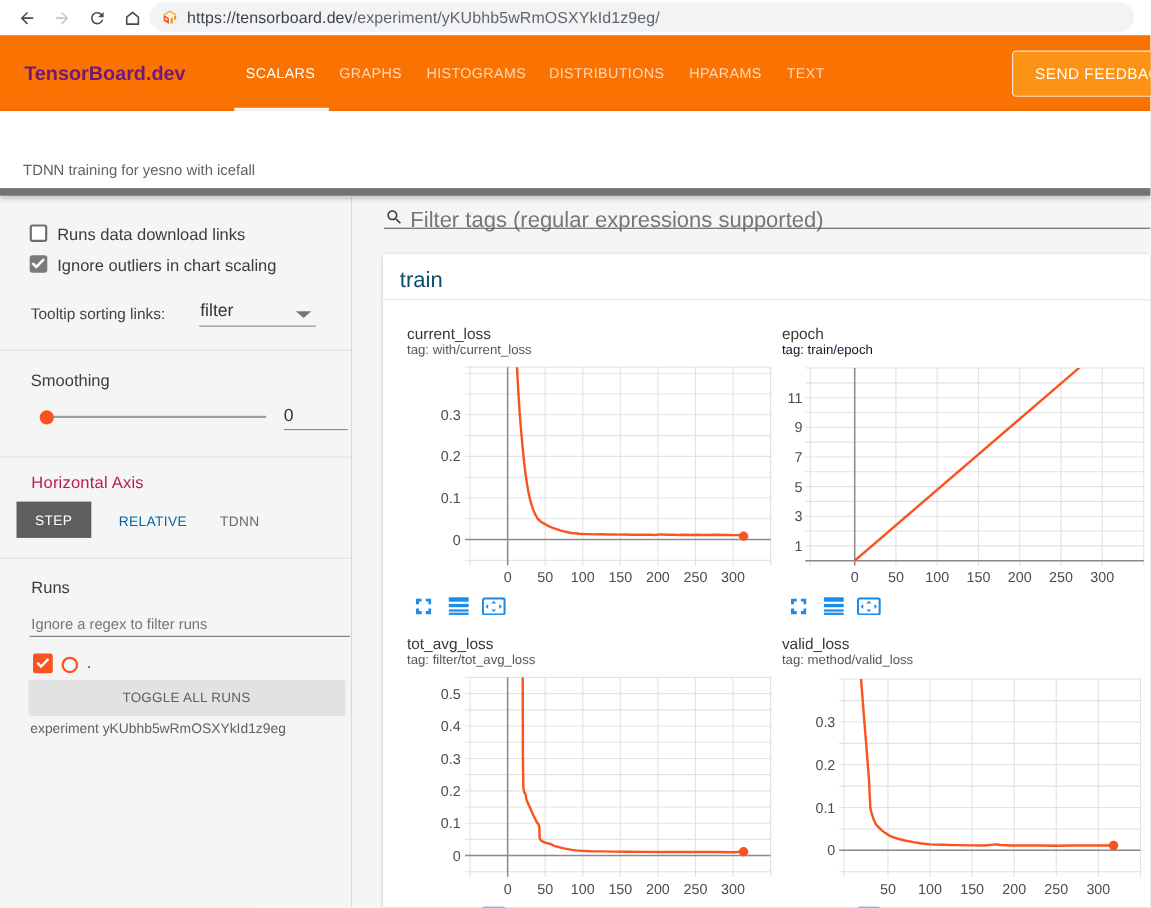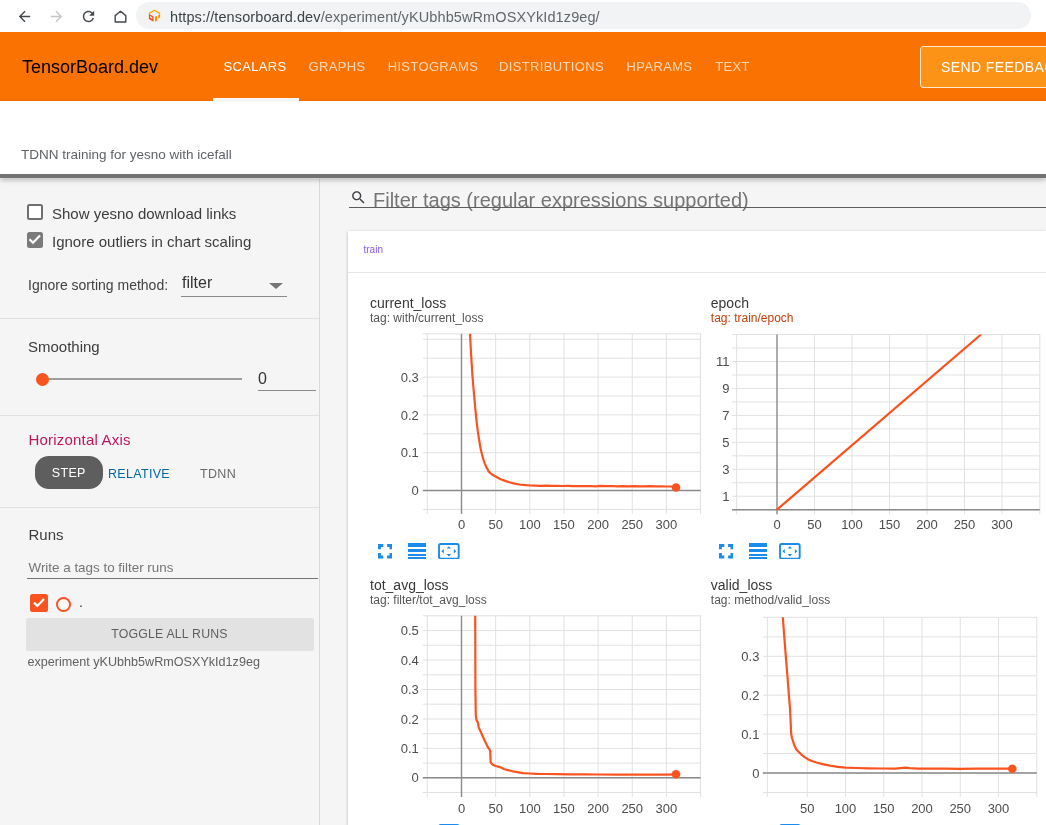--- a/index.html
+++ b/index.html
@@ -24,97 +24,97 @@
 <svg style="position:absolute;left:147px;top:8px" width="15" height="15" viewBox="0 0 24 24">
     <path fill="none" stroke="#f9ab00" stroke-width="2" d="M3 9 L12 3.5 L21 9"></path>
     <path fill="#f4511e" d="M3 9 L10.5 13.5 L10.5 22 L3 17.5 Z"></path>
     <path fill="#fff" d="M5 12.5 L8.5 14.6 L8.5 17.5 L5 15.4 Z" opacity="0.85"></path>
     <path fill="#fb8c00" d="M13 14 L16 12.4 L16 20.5 L13 22 Z"></path>
     <path fill="#fb8c00" d="M18 11.2 L21 9.6 L21 15 L18 16.6 Z"></path>
   </svg>
 <div class="abs" style="left:170px;top:8.5px;font-size:14.5px;color:#3e4247;letter-spacing:0.1px">https://tensorboard.dev<span style="color:#62666b">/experiment/yKUbhb5wRmOSXYkId1z9eg/</span></div>
 
 <div class="abs" style="left:0;top:32px;width:1046px;height:69px;background:#fa7302">
-  <div class="abs" style="left:22px;top:25px;font-size:18px;font-weight:normal;color:#000000;letter-spacing:0px">TensorBoard.dev</div>
+  <div class="abs" style="left:22px;top:25px;font-size:18px;font-weight:bold;color:#701a75;letter-spacing:0px">TensorBoard.dev</div>
   <div style="position:absolute;left:255px;top:27px;transform:translateX(-50%);font-size:13px;letter-spacing:0.35px;color:#ffffff">SCALARS</div>
     <div style="position:absolute;left:337px;top:27px;transform:translateX(-50%);font-size:13px;letter-spacing:0.35px;color:rgba(255,255,255,0.72)">GRAPHS</div>
     <div style="position:absolute;left:433px;top:27px;transform:translateX(-50%);font-size:13px;letter-spacing:0.35px;color:rgba(255,255,255,0.72)">HISTOGRAMS</div>
     <div style="position:absolute;left:551.5px;top:27px;transform:translateX(-50%);font-size:13px;letter-spacing:0.35px;color:rgba(255,255,255,0.72)">DISTRIBUTIONS</div>
     <div style="position:absolute;left:659.5px;top:27px;transform:translateX(-50%);font-size:13px;letter-spacing:0.35px;color:rgba(255,255,255,0.72)">HPARAMS</div>
     <div style="position:absolute;left:732.5px;top:27px;transform:translateX(-50%);font-size:13px;letter-spacing:0.35px;color:rgba(255,255,255,0.72)">TEXT</div>
     <div style="position:absolute;left:212.5px;top:65.5px;width:86px;height:3px;background:#fdfdfd"></div>
   <div class="abs" style="left:919.5px;top:13.5px;width:160px;height:42px;border:1.3px solid rgba(255,255,255,0.8);border-radius:4px;background:#fd9316"></div>
   <div class="abs" style="left:941px;top:27px;color:#fff;font-size:14px;letter-spacing:0.4px;white-space:nowrap">SEND FEEDBACK</div>
 </div>
 
-<div class="abs" style="left:0;top:101px;width:1046px;height:77px;background:#fff;border-bottom:4px solid #737373;box-shadow:0 2px 5px rgba(0,0,0,0.26);z-index:3">
+<div class="abs" style="left:0;top:101px;width:1046px;height:77px;background:#fff;border-bottom:7px solid #737373;box-shadow:0 2px 5px rgba(0,0,0,0.26);z-index:3">
   <div class="abs" style="left:21px;top:46px;font-size:13.5px;color:#5f6368">TDNN training for yesno with icefall</div>
 </div>
 
 <div class="abs" style="left:0;top:179px;width:1046px;height:646px;background:#f5f5f5"></div>
 <div class="abs" style="left:318.5px;top:179px;width:1px;height:646px;background:#d9d9d9;z-index:2"></div>
 
 <div class="abs" style="left:27px;top:204px;width:15.5px;height:15.5px;border:2px solid #6f6f6f;border-radius:2.5px;background:#fff"></div>
-<div class="abs" style="left:52px;top:204.5px;font-size:15px;color:#3c3c3c">Show yesno download links</div>
+<div class="abs" style="left:52px;top:204.5px;font-size:15px;color:#3c3c3c">Runs data download links</div>
 <div class="abs" style="left:27px;top:232px;width:15.5px;height:15.5px;border-radius:2.5px;background:#7a7a7a">
     <svg width="13" height="11" viewBox="0 0 13 11" style="position:absolute;left:1px;top:2px">
       <path fill="none" stroke="#fff" stroke-width="2.3" d="M1.5 5.2 L5 8.7 L12 1.5"></path>
     </svg>
   </div>
 <div class="abs" style="left:52px;top:232.5px;font-size:15px;color:#3c3c3c">Ignore outliers in chart scaling</div>
 
-<div class="abs" style="left:28px;top:276.5px;font-size:14px;color:#424242">Ignore sorting method:</div>
+<div class="abs" style="left:28px;top:276.5px;font-size:14px;color:#424242">Tooltip sorting links:</div>
 <div class="abs" style="left:182px;top:274px;font-size:16px;color:#333">filter</div>
 <div class="abs" style="left:181px;top:295.6px;width:106px;height:1px;background:#8a8a8a"></div>
 <div class="abs" style="left:269px;top:283px;width:0;height:0;border-left:7px solid transparent;border-right:7px solid transparent;border-top:6.5px solid #757575"></div>
 
 <div class="abs" style="left:0;top:318.2px;width:318.5px;height:1px;background:#e1e1e1"></div>
 
 <div class="abs" style="left:28px;top:338px;font-size:15px;color:#3c3c3c">Smoothing</div>
 <div class="abs" style="left:42px;top:378.4px;width:200px;height:2px;background:#9e9e9e"></div>
 <div class="abs" style="left:36px;top:373px;width:13px;height:13px;border-radius:50%;background:#f95420"></div>
 <div class="abs" style="left:258px;top:369.5px;font-size:16px;color:#333">0</div>
 <div class="abs" style="left:258px;top:390.2px;width:58px;height:1px;background:#8a8a8a"></div>
 
 <div class="abs" style="left:0;top:414.6px;width:318.5px;height:1px;background:#e1e1e1"></div>
 
 <div class="abs" style="left:28.5px;top:431px;font-size:15px;letter-spacing:0.2px;color:#be185d">Horizontal Axis</div>
-<div class="abs" style="left:35px;top:456.4px;width:67.5px;height:33px;background:#5e5e5e;border-radius:14px;color:#fff;font-size:12.5px;letter-spacing:0.3px;display:flex;align-items:center;justify-content:center">STEP</div>
+<div class="abs" style="left:15px;top:456.4px;width:67.5px;height:33px;background:#5e5e5e;border-radius:0;color:#fff;font-size:12.5px;letter-spacing:0.3px;display:flex;align-items:center;justify-content:center">STEP</div>
 <div class="abs" style="left:139px;top:467px;transform:translateX(-50%);font-size:12.5px;letter-spacing:0.3px;color:#0369a1">RELATIVE</div>
 <div class="abs" style="left:218px;top:467px;transform:translateX(-50%);font-size:12.5px;letter-spacing:0.3px;color:#696969">TDNN</div>
 
 <div class="abs" style="left:0;top:507.3px;width:318.5px;height:1px;background:#e1e1e1"></div>
 
 <div class="abs" style="left:28.5px;top:525.5px;font-size:15px;color:#3c3c3c">Runs</div>
-<div class="abs" style="left:28.5px;top:560px;font-size:13.4px;color:#757575">Write a tags to filter runs</div>
+<div class="abs" style="left:28.5px;top:560px;font-size:13.4px;color:#757575">Ignore a regex to filter runs</div>
 <div class="abs" style="left:26.5px;top:578.2px;width:291px;height:1px;background:#757575"></div>
 <div class="abs" style="left:30px;top:594px;width:18px;height:18px;border-radius:2.5px;background:#f95420">
     <svg width="12" height="10" viewBox="0 0 12 10" style="position:absolute;left:3px;top:4px">
       <path fill="none" stroke="#fff" stroke-width="2.2" d="M1 4.6 L4.3 7.9 L11 1"></path>
     </svg>
   </div>
 <div class="abs" style="left:55.5px;top:596.5px;width:15.5px;height:15.5px;border-radius:50%;border:2.4px solid #f95420;background:#fafafa"></div>
 <div class="abs" style="left:79px;top:594px;font-size:14px;color:#333">.</div>
 <div class="abs" style="left:25.5px;top:617.5px;width:288px;height:33px;background:#e2e2e2;border-radius:2px;color:#5f5f5f;font-size:12.3px;letter-spacing:0.2px;display:flex;align-items:center;justify-content:center">TOGGLE ALL RUNS</div>
 <div class="abs" style="left:27.5px;top:655px;font-size:12.6px;color:#616161">experiment yKUbhb5wRmOSXYkId1z9eg</div>
 
 <svg style="position:absolute;left:350px;top:188.5px" width="17" height="17" viewBox="0 0 24 24">
     <path fill="#3d3f42" d="M15.5 14h-.79l-.28-.27C15.41 12.59 16 11.11 16 9.5 16 5.91 13.09 3 9.5 3S3 5.91 3 9.5 5.91 16 9.5 16c1.61 0 3.09-.59 4.23-1.57l.27.28v.79l5 4.99L20.49 19l-4.99-5zm-6 0C7.01 14 5 11.99 5 9.5S7.01 5 9.5 5 14 7.01 14 9.5 11.99 14 9.5 14z"></path>
   </svg>
 <div class="abs" style="left:373px;top:189px;font-size:20px;color:#757575">Filter tags (regular expressions supported)</div>
 <div class="abs" style="left:348.5px;top:206.8px;width:697.5px;height:1.4px;background:#5c5c5c"></div>
 
 <div class="abs" style="left:347.5px;top:230.5px;width:698.5px;height:594.5px;background:#fff;box-shadow:0 1px 3px rgba(0,0,0,0.28)"></div>
-<div class="abs" style="left:363.5px;top:243.5px;font-size:10px;color:#8b5cf6">train</div>
+<div class="abs" style="left:363.5px;top:243.5px;font-size:20px;color:#0c4a6e">train</div>
 <div class="abs" style="left:347.5px;top:271.5px;width:698.5px;height:1px;background:#e7e7e7"></div>
 
 <div class="abs" style="left:370px;top:295px;font-size:14px;color:#383838">current_loss</div>
 <div class="abs" style="left:370px;top:311px;font-size:12px;color:#565656">tag: with/current_loss</div>
 <div class="abs" style="left:710.8px;top:295px;font-size:14px;color:#383838">epoch</div>
-<div class="abs" style="left:710.8px;top:311px;font-size:12px;color:#c2410c">tag: train/epoch</div>
+<div class="abs" style="left:710.8px;top:311px;font-size:12px;color:#0f172a">tag: train/epoch</div>
 <div class="abs" style="left:370px;top:576.5px;font-size:14px;color:#383838">tot_avg_loss</div>
 <div class="abs" style="left:370px;top:592.5px;font-size:12px;color:#565656">tag: filter/tot_avg_loss</div>
 <div class="abs" style="left:710.8px;top:576.5px;font-size:14px;color:#383838">valid_loss</div>
 <div class="abs" style="left:710.8px;top:592.5px;font-size:12px;color:#565656">tag: method/valid_loss</div>
 
 <div class="abs" style="left:398px;top:330px;width:308px;height:206px">
     <svg width="308" height="206" viewBox="0 0 308 206" style="position:absolute;overflow:visible">
       <defs>
         <clipPath id="cp1">
           <rect x="29.3" y="3.8" width="273.3" height="175.6"></rect>

